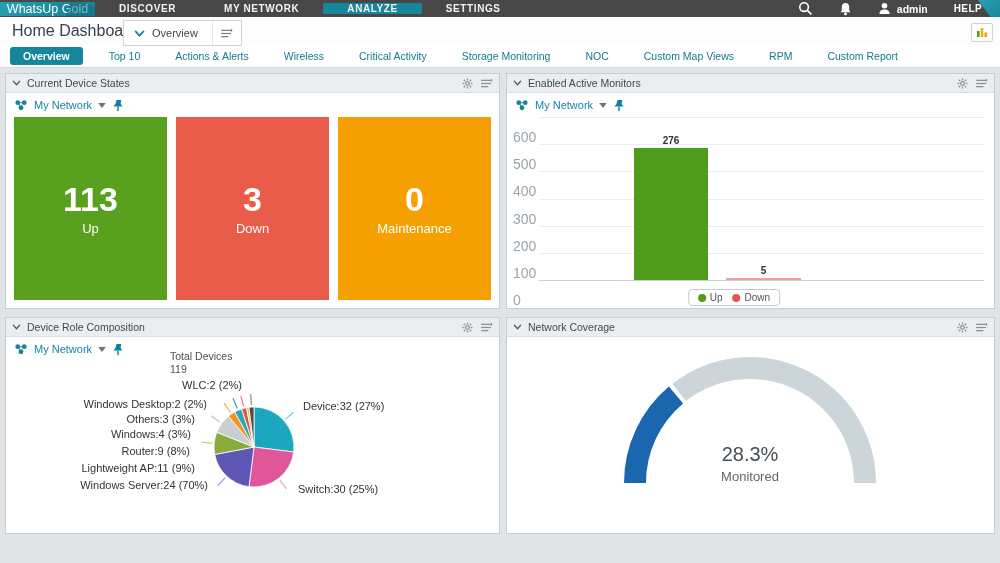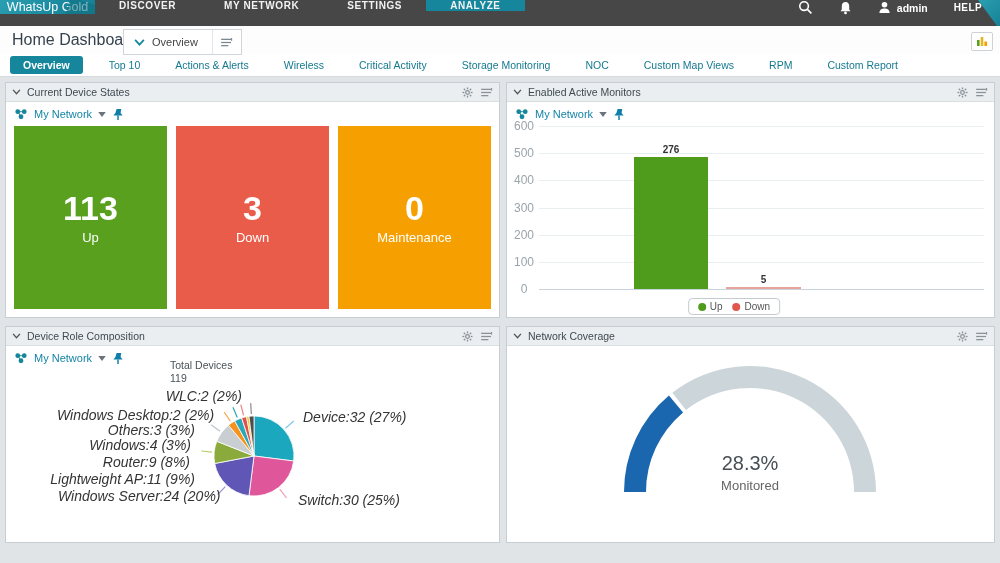--- a/index.html
+++ b/index.html
@@ -1,20 +1,20 @@
 <!DOCTYPE html>
 <html><head>
 <meta charset="utf-8">
 <style>
   * { margin:0; padding:0; box-sizing:border-box; }
   html,body { width:1000px; height:563px; overflow:hidden; }
   body { font-family:"Liberation Sans","DejaVu Sans",sans-serif; background:#e0e4e6; position:relative; }
 
   
-  .topnav { height:26px; background:#474747; display:flex; align-items:flex-start; position:relative; }
+  .topnav { height:17px; background:#474747; display:flex; align-items:center; position:relative; }
   .brand { width:95px; background:linear-gradient(135deg,#2a9fb2 0%,#1b8ba0 55%,#157f93 100%); color:#fff;
            display:flex; align-items:center; justify-content:center; font-size:12.5px; position:relative; overflow:hidden; }
   .brand .brand-tri { position:absolute; right:-6px; bottom:-8px; width:34px; height:20px; background:#11707f;
            transform:rotate(18deg); opacity:.55; }
   .navitems { display:flex; align-items:stretch; }
   .navitem { color:#f2f2f2; font-size:10px; font-weight:bold; letter-spacing:.6px; display:flex; align-items:center;
              padding:0 24px; cursor:pointer; }
   .navitem.active { background:#15869b; }
   .nav-right { margin-left:auto; display:flex; align-items:center; gap:26px; padding-right:18px; }
   .nav-right svg { display:block; }
@@ -51,54 +51,54 @@
   
   .tiles { position:absolute; left:8px; right:8px; top:24px; bottom:8px; display:flex; gap:9px; }
   .tile { flex:1; color:#fff; display:flex; flex-direction:column; align-items:center; justify-content:center; }
   .tile-value { font-size:34px; font-weight:bold; line-height:1.1; }
   .tile-label { font-size:13px; margin-top:2px; }
 
   
   .bar-plot { position:absolute; left:6px; right:8px; top:24px; height:164px; }
   .gridline { position:absolute; left:26px; right:2px; height:1px; background:#e9eef1; }
   .gridline.zero { background:#c9d3da; }
-  .ytick { position:absolute; left:0; width:22px; text-align:center; font-size:12px; color:#9aa4ab; transform:translateY(-50%); }
+  .ytick { position:absolute; left:0; width:22px; text-align:left; font-size:14px; color:#9aa4ab; transform:translateY(-50%);margin-top:20px; }
   .bar { position:absolute; bottom:1px; }
   .bar-val { position:absolute; transform:translate(-50%,0); font-size:10px; font-weight:bold; color:#333; }
   .legend { position:absolute; left:50%; transform:translateX(-68%); top:196px; border:1px solid #c3cbd1; border-radius:4px;
             display:flex; gap:10px; padding:2px 9px; background:#fff; }
   .legend-item { display:flex; align-items:center; gap:4px; font-size:10px; color:#555; }
   .legend-dot { width:8px; height:8px; border-radius:50%; }
 
   
   .pie-area { position:absolute; inset:0; }
   .pie-total { position:absolute; left:164px; top:13px; width:170px; text-align:left; font-size:10.5px; color:#4a5258; line-height:1.25; }
   .pie-svg { position:absolute; left:168px; top:30px; }
-  .plabel { position:absolute; font-size:14px; color:#333; white-space:nowrap;font-style:italic; }
+  .plabel { position:absolute; font-size:11px; color:#333; white-space:nowrap; }
   .plabel.r { text-align:right; width:150px; }
 
   
   .gauge-svg { position:absolute; left:103px; top:8px; }
   .gauge-value { position:absolute; left:173px; top:106px; width:140px; text-align:center; font-size:20px; color:#474f55; }
   .gauge-sub { position:absolute; left:173px; top:132px; width:140px; text-align:center; font-size:13px; color:#666; }
   .gauge-stats { position:absolute; left:11px; top:151px; font-size:11.5px; color:#5a6b76; line-height:14px; }
 </style>
 </head>
 <body>
 
 <div class="topnav">
   <div class="brand">
     <div class="brand-tri"></div>
     <span>WhatsUp Gold</span>
   </div>
   <div class="navitems">
     <div class="navitem">DISCOVER</div>
     <div class="navitem">MY NETWORK</div>
+    <div class="navitem active">ANALYZE</div>
     <div class="navitem">SETTINGS</div>
-    <div class="navitem active">ANALYZE</div>
   </div>
   <div class="nav-right">
     <span>
       <svg width="15" height="15" viewBox="0 0 16 16">
           <circle cx="6.5" cy="6.5" r="4.6" fill="none" stroke="#fff" stroke-width="1.7"></circle>
           <line x1="10" y1="10" x2="14.3" y2="14.3" stroke="#fff" stroke-width="1.7"></line>
         </svg>
     </span>
     <span>
       <svg width="13" height="14" viewBox="0 0 14 15">
@@ -352,21 +352,21 @@
             <path d="M 80 80 L 60.729853035931384 44.947732798245454 A 40 40 0 0 1 67.6393202250021 41.95773934819386 Z" fill="#2aa7b8" stroke="#fff" stroke-width="0.8"></path>
             <line x1="63.31978859333919" y1="41.4543057212728" x2="58.9511617963566" y2="31.35900483874901" stroke="#2aa7b8" stroke-width="1.2"></line>
             <path d="M 80 80 L 67.6393202250021 41.95773934819386 A 40 40 0 0 1 72.504747416571 40.708509970852454 Z" fill="#e2504c" stroke="#fff" stroke-width="0.8"></path>
             <line x1="69.55502473907607" y1="39.3195072325975" x2="66.81943598026267" y2="28.665092460182557" stroke="#f08080" stroke-width="1.2"></line>
             <path d="M 80 80 L 72.504747416571 40.708509970852454 A 40 40 0 0 1 74.98667065742781 40.31541194742089 Z" fill="#f3c317" stroke="#fff" stroke-width="0.8"></path>
             <path d="M 80 80 L 74.98667065742781 40.31541194742089 A 40 40 0 0 1 79.99999999999999 40 Z" fill="#4d4d4f" stroke="#fff" stroke-width="0.8"></path>
             <line x1="77.36279817976884" y1="38.08287740601259" x2="76.67210246494639" y2="27.10458339330161" stroke="#8a8a8c" stroke-width="1.2"></line>
           </svg>
       <span class="plabel" style="left: 297px; top: 63px;">Device:32 (27%)</span>
           <span class="plabel" style="left: 292px; top: 146px;">Switch:30 (25%)</span>
-          <span class="plabel r" style="left: 52px; top: 142px;">Windows Server:24 (20%)</span>
+          <span class="plabel r" style="left: 52px; top: 142px;">Windows Server:24 (70%)</span>
           <span class="plabel r" style="left: 39px; top: 125px;">Lightweight AP:11 (9%)</span>
           <span class="plabel r" style="left: 34px; top: 108px;">Router:9 (8%)</span>
           <span class="plabel r" style="left: 35px; top: 91px;">Windows:4 (3%)</span>
           <span class="plabel r" style="left: 39px; top: 76px;">Others:3 (3%)</span>
           <span class="plabel r" style="left: 51px; top: 61px;">Windows Desktop:2 (2%)</span>
           <span class="plabel r" style="left: 86px; top: 42px;">WLC:2 (2%)</span>
         </div>
       <div class="scope-row" style="position:absolute;top:0;left:0;">
         <svg width="14" height="12" viewBox="0 0 15 13">
             <circle cx="4" cy="4" r="2.6" fill="#15869b"></circle>

